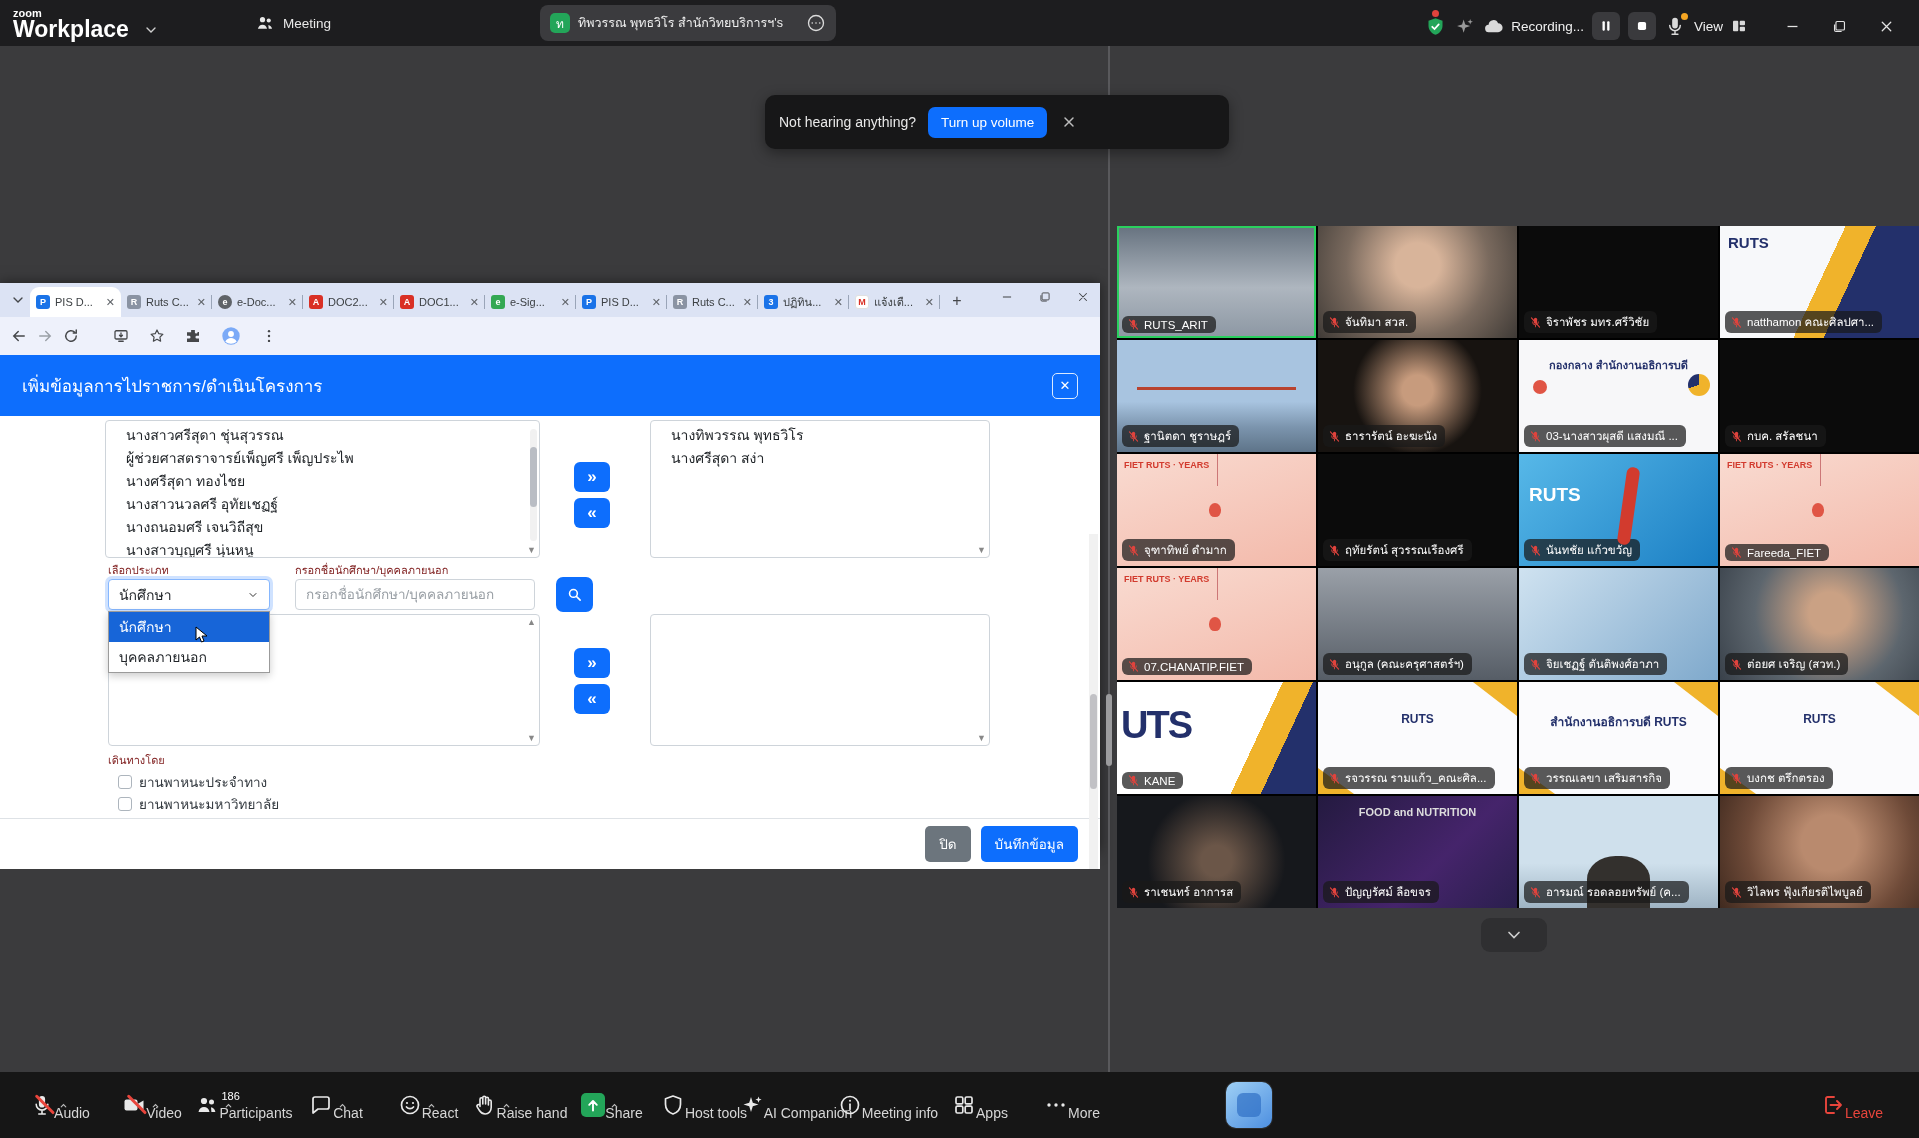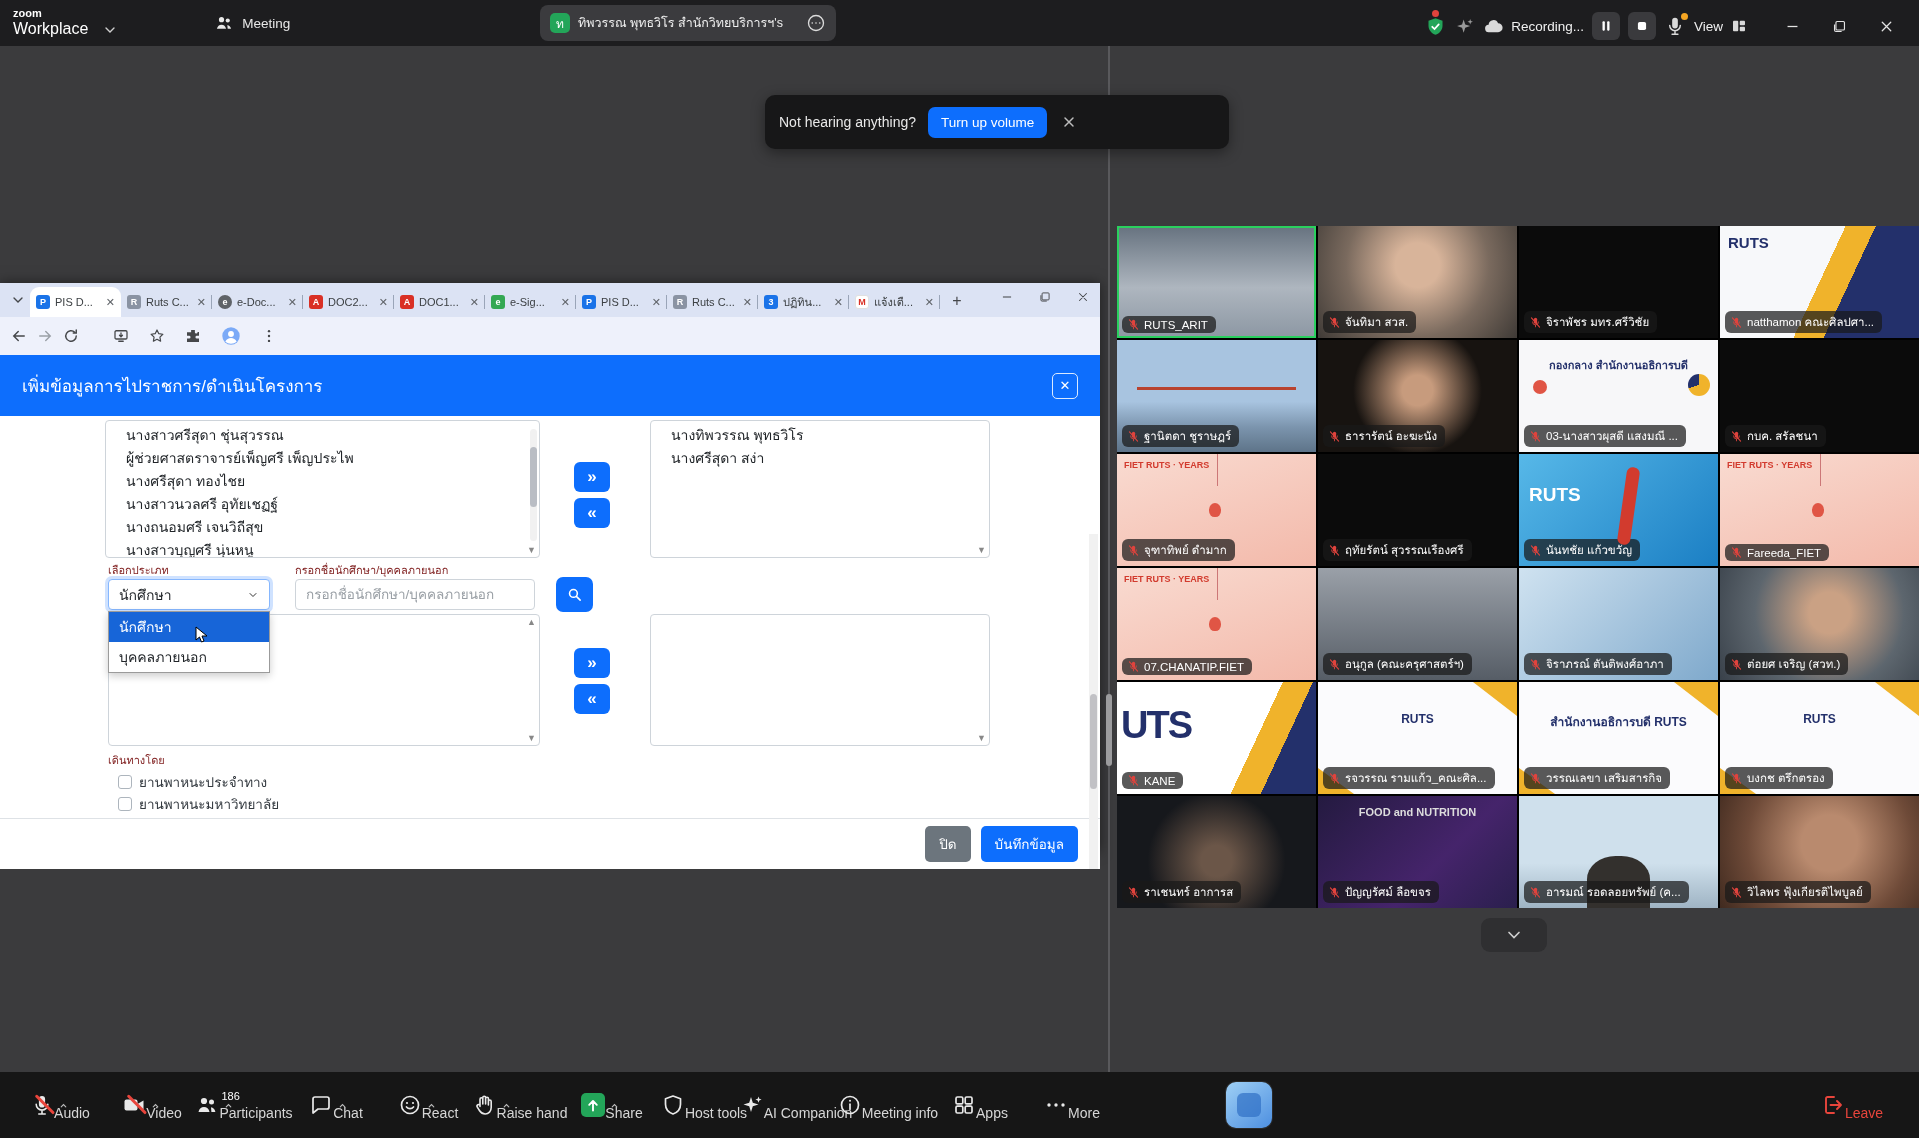--- a/index.html
+++ b/index.html
@@ -5,21 +5,21 @@
   * { margin:0; padding:0; box-sizing:border-box; }
   html,body { width:1919px; height:1138px; overflow:hidden; background:#1d1d1f;
     font-family:"Liberation Sans","DejaVu Sans",sans-serif; }
   .ic svg{display:block;width:100%;height:100%;}
   [data-icon]{display:inline-block;}
 
   
   #titlebar{position:absolute;left:0;top:0;width:1919px;height:46px;background:#1d1d1f;display:flex;align-items:center;}
   .tb-logo{display:flex;align-items:flex-start;margin-left:13px;color:#fff;}
   .tb-logo .zl-small{font-size:11px;font-weight:bold;line-height:11px;display:block;}
-  .tb-logo .zl-big{font-size:16px;font-weight:normal;line-height:20px;display:block;}
+  .tb-logo .zl-big{font-size:23px;font-weight:bold;line-height:20px;display:block;}
   .tb-chev{width:16px;height:16px;color:#cfcfcf;margin:14px 0 0 14px;}
   .tb-meeting{display:flex;align-items:center;gap:8px;color:#e8e8e8;font-size:13.5px;margin-left:96px;}
   .tb-meeting .ic{width:20px;height:20px;color:#e8e8e8;}
   .session-tab{position:absolute;left:540px;top:5px;width:296px;height:36px;background:#3b3b3e;border-radius:8px;display:flex;align-items:center;padding:0 10px;gap:8px;}
   .session-avatar{width:20px;height:20px;border-radius:5px;background:#23a559;color:#fff;font-size:12px;display:flex;align-items:center;justify-content:center;flex:0 0 auto;}
   .session-title{color:#f0f0f0;font-size:12.5px;white-space:nowrap;overflow:hidden;text-overflow:ellipsis;flex:1;}
   .session-more{width:20px;height:20px;color:#dcdcdc;flex:0 0 auto;}
   .tb-right{position:absolute;right:0;top:0;height:52px;display:flex;align-items:center;gap:8px;padding-right:16px;}
   .tb-right .ic{width:21px;height:21px;color:#d9d9d9;}
   .rec-wrap{display:flex;align-items:center;gap:7px;}
@@ -760,21 +760,21 @@
         <div class="tile hex">
 
           <span class="pill">
             <span class="ic" data-icon="mic-muted-red">
               <svg viewBox="0 0 24 24">
                 <path d="M12 14.5a3 3 0 0 0 3-3V6a3 3 0 1 0-6 0v5.5a3 3 0 0 0 3 3z" fill="#e0433d"></path>
                 <path d="M6.5 11a5.5 5.5 0 0 0 11 0M12 16.5V20" stroke="#e0433d" stroke-width="1.6" fill="none" stroke-linecap="round"></path>
                 <path d="M4.5 3.5l15 17" stroke="#e0433d" stroke-width="2" stroke-linecap="round"></path>
               </svg>
             </span>
-            <span class="pname">จิราภรณ์ ตันติพงศ์อาภา</span>
+            <span class="pname">จิยเชฏฐ์ ตันติพงศ์อาภา</span>
           </span>
         </div>
 
         <div class="tile selfie2">
 
           <span class="pill">
             <span class="ic" data-icon="mic-muted-red">
               <svg viewBox="0 0 24 24">
                 <path d="M12 14.5a3 3 0 0 0 3-3V6a3 3 0 1 0-6 0v5.5a3 3 0 0 0 3 3z" fill="#e0433d"></path>
                 <path d="M6.5 11a5.5 5.5 0 0 0 11 0M12 16.5V20" stroke="#e0433d" stroke-width="1.6" fill="none" stroke-linecap="round"></path>

